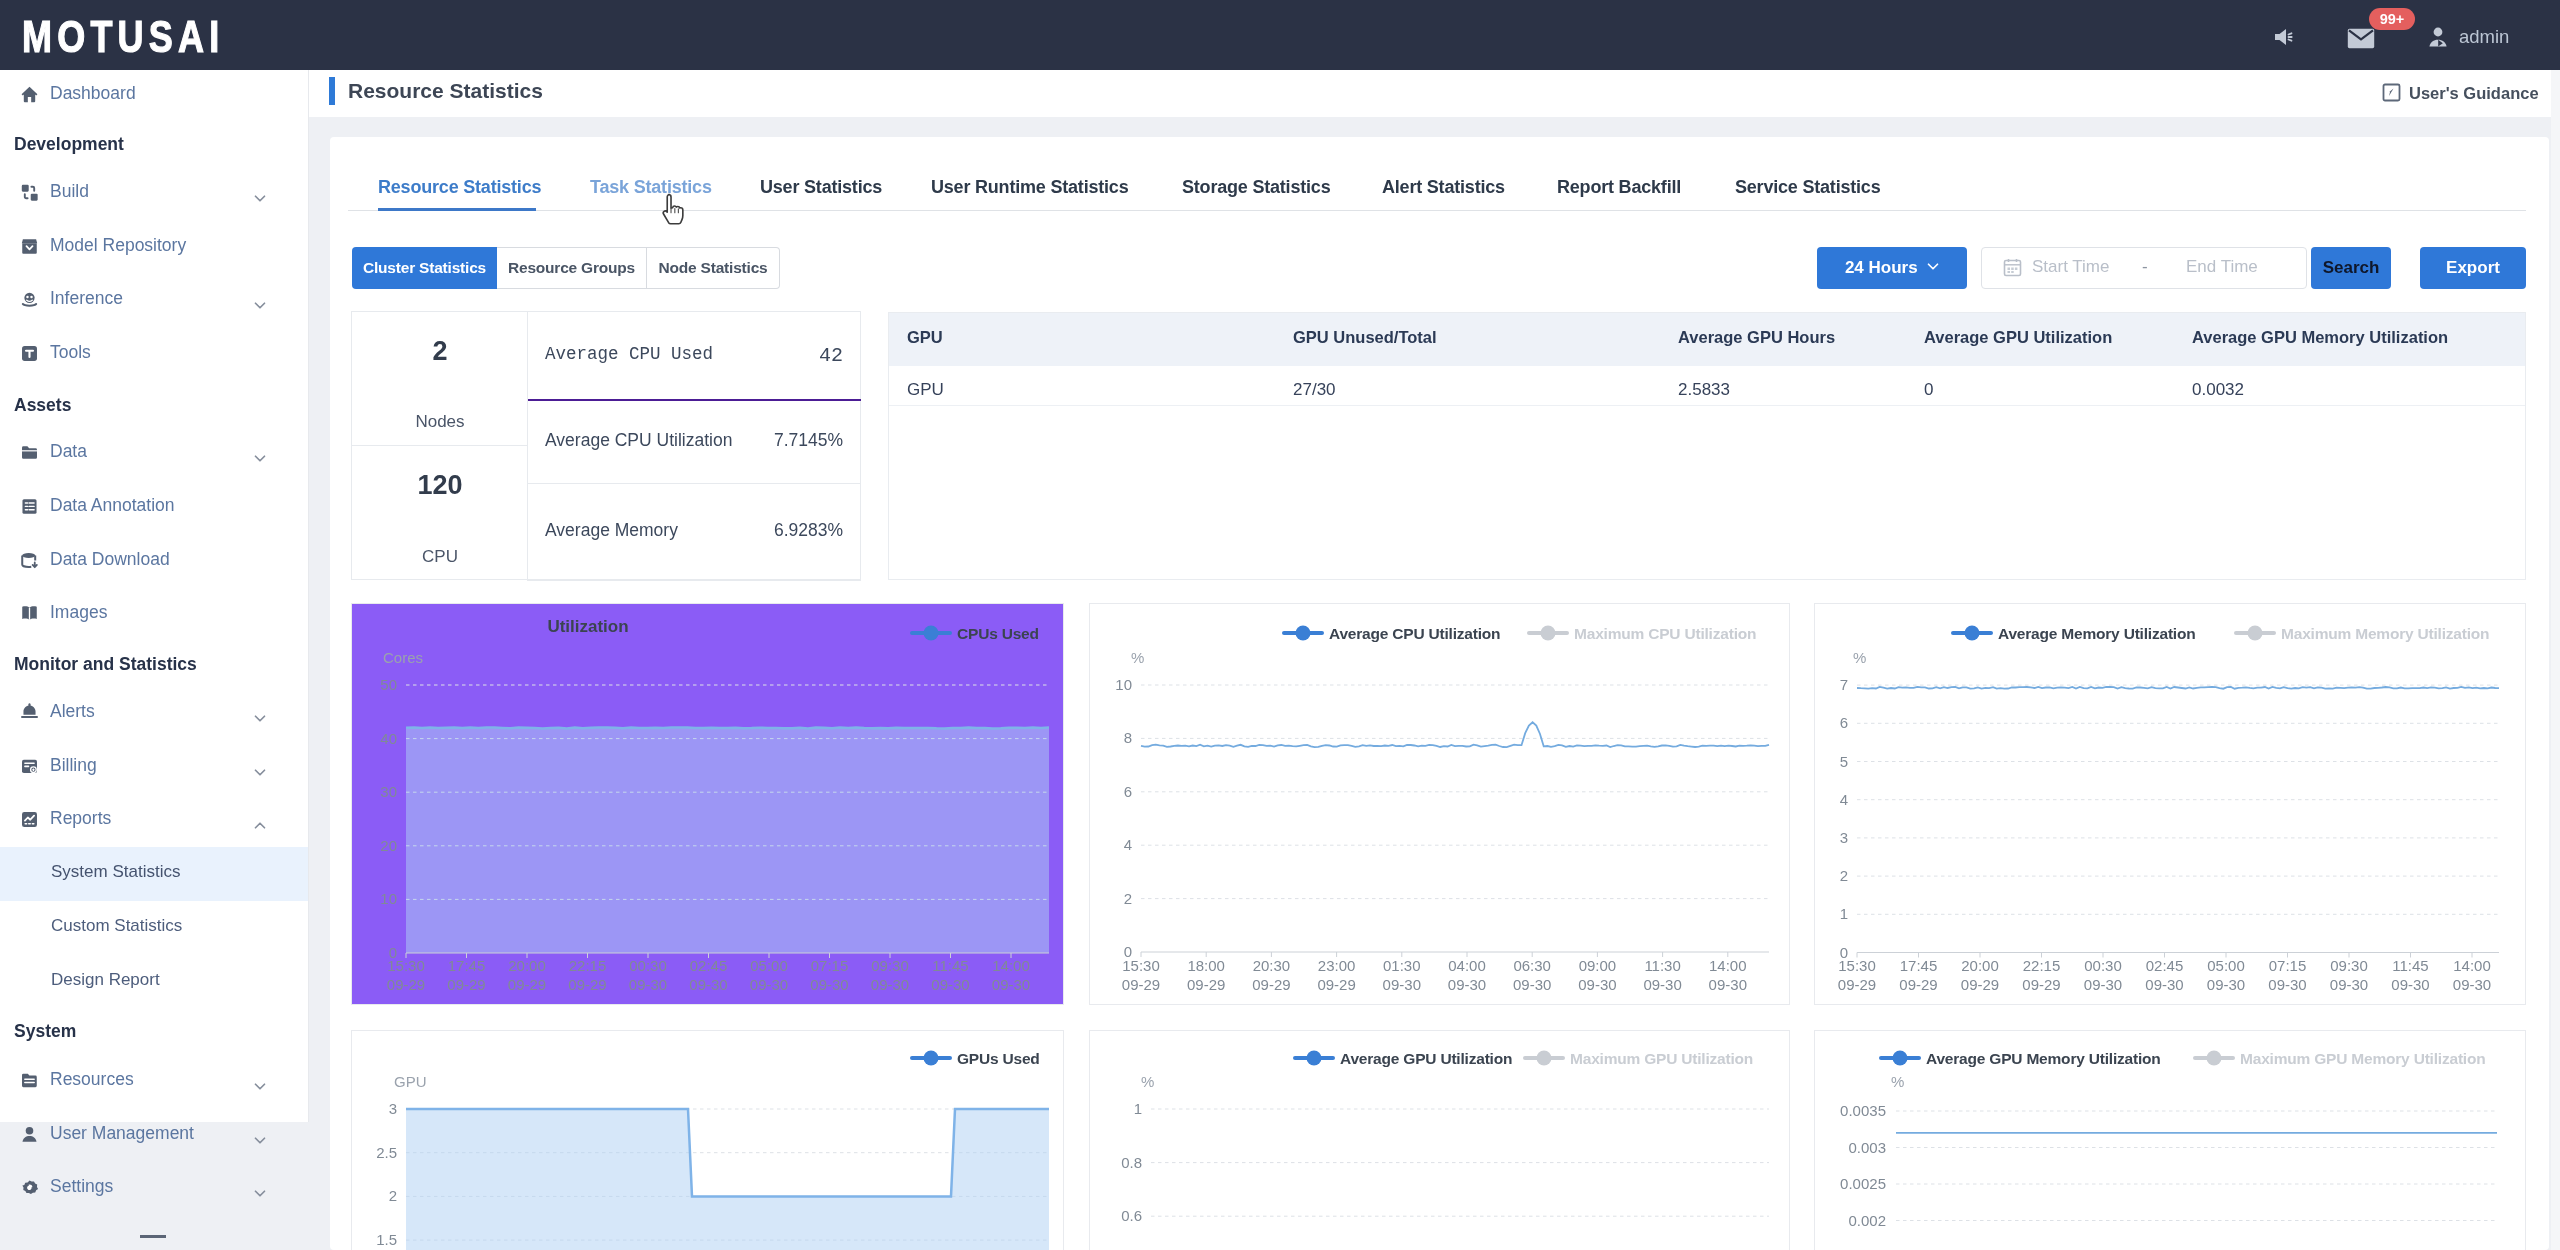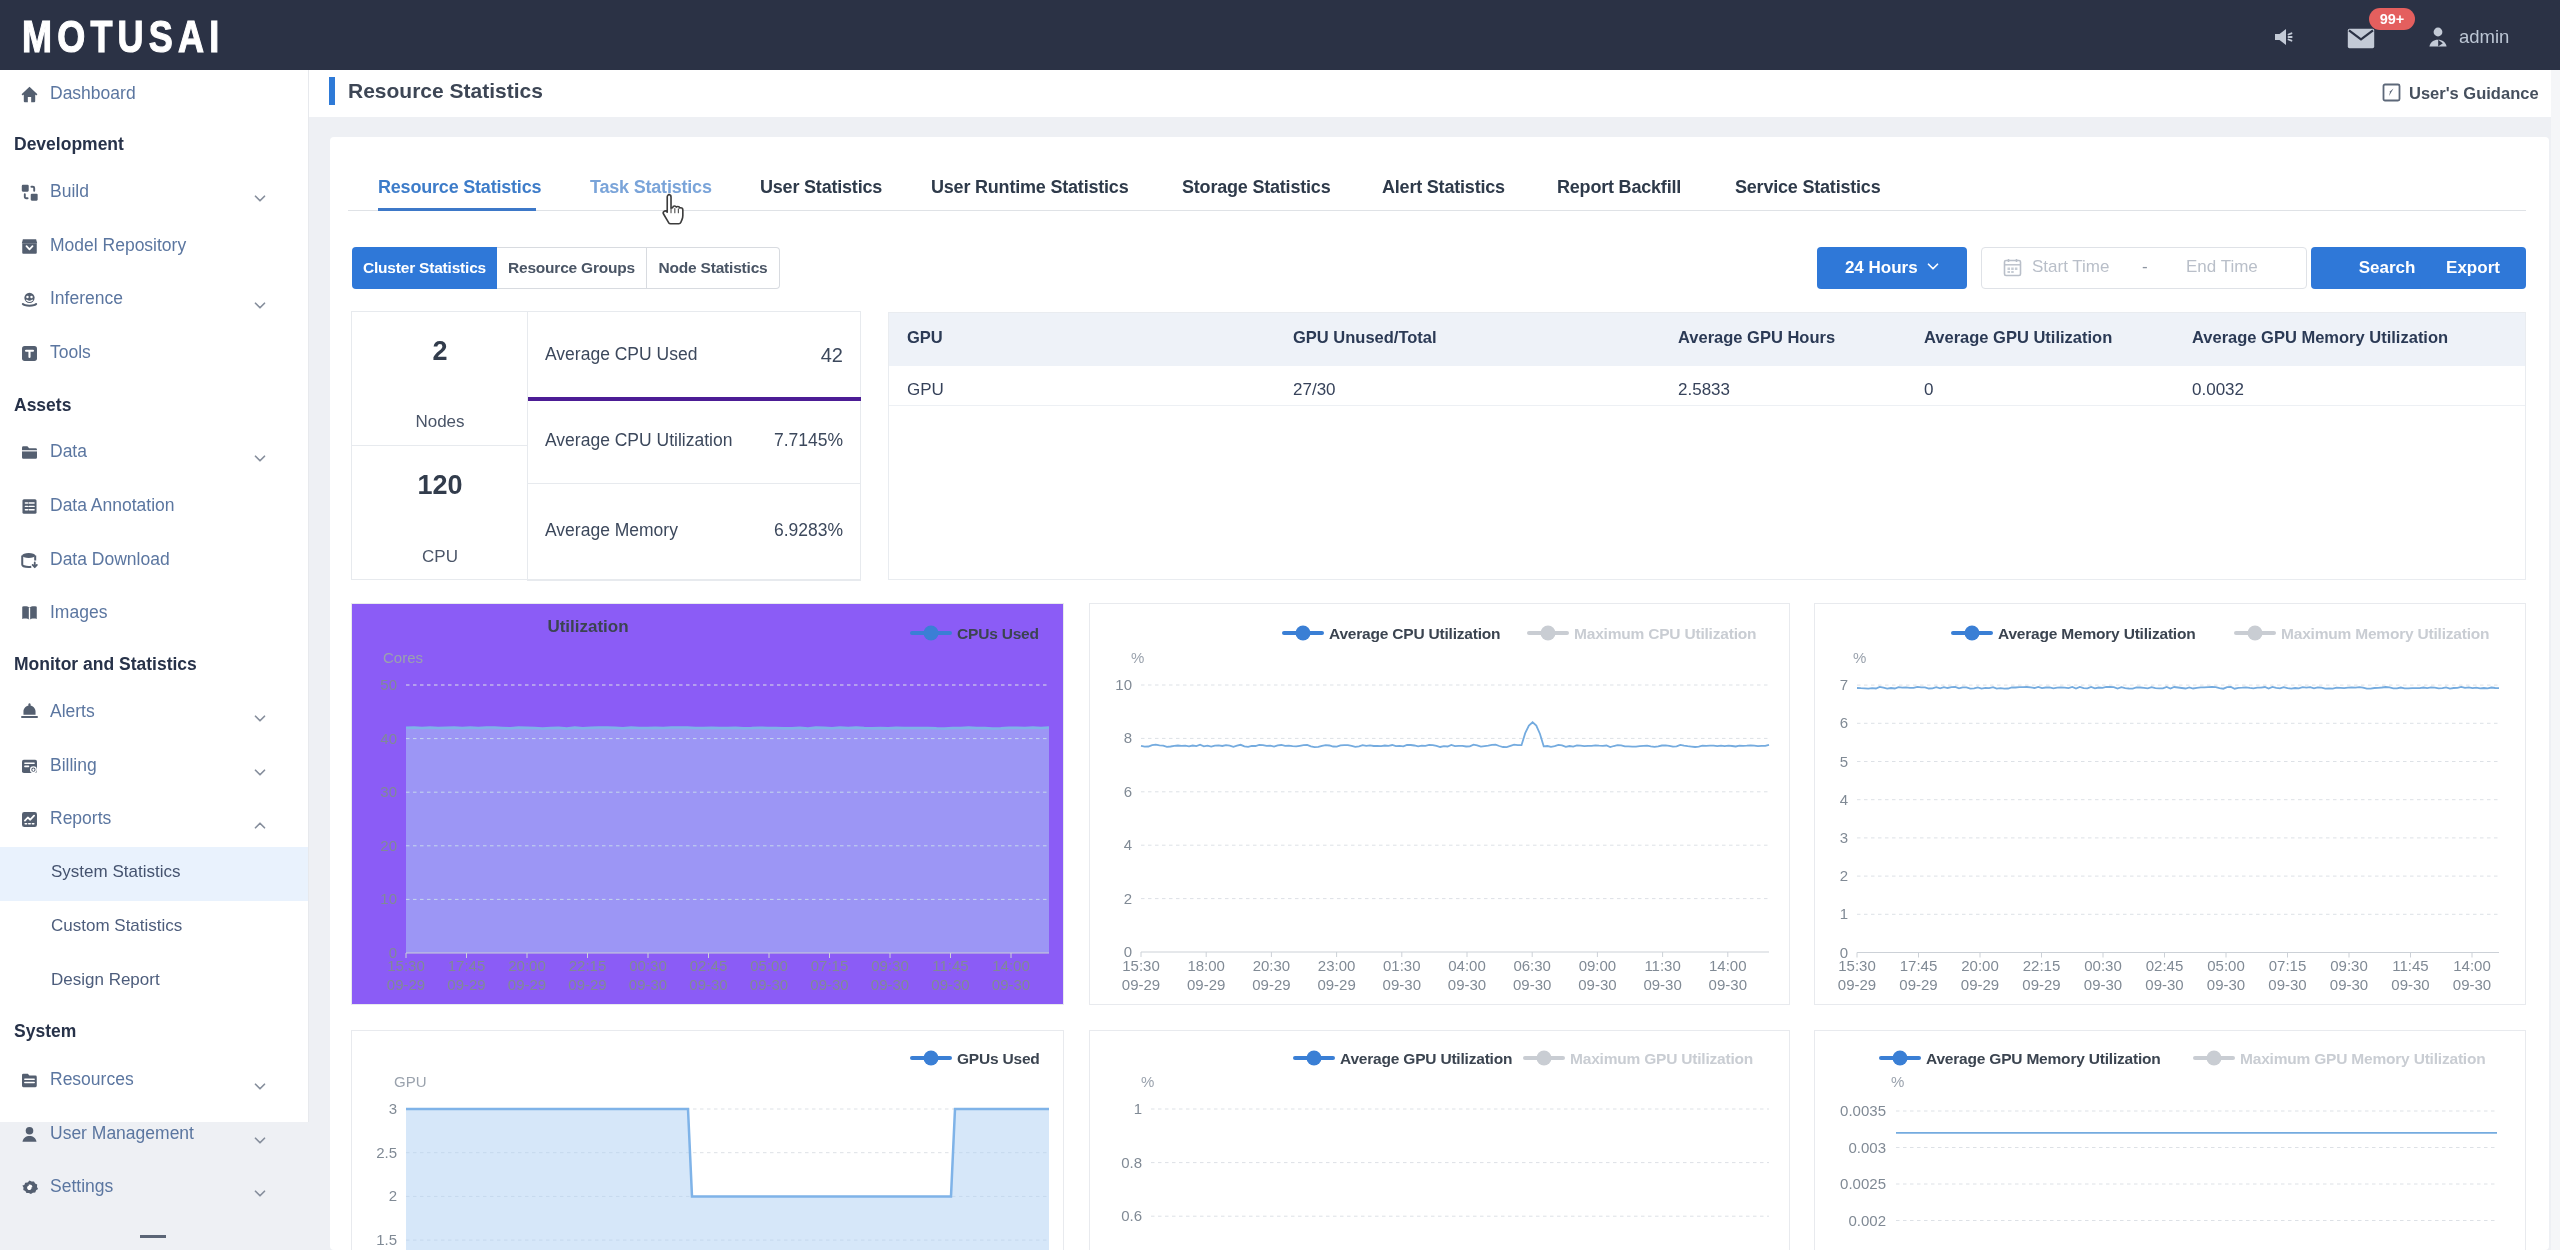--- a/index.html
+++ b/index.html
@@ -240,31 +240,31 @@
         <div style="position:absolute;left:21px;top:10px;"><svg width="19" height="19" viewBox="0 0 19 19">
             <rect x="1.5" y="2.5" width="16" height="15" rx="1.5" fill="none" stroke="#b9bfc9" stroke-width="1.6"></rect>
             <path d="M1.5 6.8h16" stroke="#b9bfc9" stroke-width="1.4"></path>
             <path d="M5.5 1v3M13.5 1v3" stroke="#b9bfc9" stroke-width="1.6"></path>
             <path d="M4.5 9.5h2.5v2.5H4.5zM8.2 9.5h2.5v2.5H8.2zM11.9 9.5h2.5v2.5h-2.5zM4.5 13h2.5v2h-2.5zM8.2 13h2.5v2H8.2z" fill="#c6ccd4"></path>
           </svg></div>
         <div style="position:absolute;left:50px;top:9px;font-size:17px;color:#b9bfc9;">Start Time</div>
         <div style="position:absolute;left:160px;top:9px;font-size:17px;color:#8d95a1;">-</div>
         <div style="position:absolute;left:204px;top:9px;font-size:17px;color:#b9bfc9;">End Time</div>
       </div>
-      <div style="position:absolute;left:1981px;top:110px;width:80px;height:42px;background:#2f78d8;border-radius:4px;color:#ffffff;font-size:17px;font-weight:bold;text-align:center;line-height:42px;padding-left:36px;">Search</div>
+      <div style="position:absolute;left:1981px;top:110px;width:80px;height:42px;background:#2f78d8;border-radius:4px;color:#0f172a;font-size:17px;font-weight:bold;text-align:center;line-height:42px;">Search</div>
       <div style="position:absolute;left:2090px;top:110px;width:106px;height:42px;background:#2f78d8;border-radius:4px;color:#fff;font-size:17px;font-weight:bold;text-align:center;line-height:42px;">Export</div>
       <div style="position:absolute;left:21px;top:174px;width:510px;height:269px;border:1px solid #e7eaee;box-sizing:border-box;">
         <div style="position:absolute;left:0;top:0;width:176px;height:269px;border-right:1px solid #e7eaee;box-sizing:border-box;">
           <div style="position:absolute;left:0;top:133px;width:176px;height:1px;background:#e7eaee;"></div>
           <div style="position:absolute;left:0;top:24px;width:176px;text-align:center;font-size:27px;font-weight:600;color:#323c4c;">2</div>
           <div style="position:absolute;left:0;top:100px;width:176px;text-align:center;font-size:17px;color:#4a5568;">Nodes</div>
           <div style="position:absolute;left:0;top:158px;width:176px;text-align:center;font-size:27px;font-weight:600;color:#323c4c;">120</div>
           <div style="position:absolute;left:0;top:235px;width:176px;text-align:center;font-size:17px;color:#4a5568;">CPU</div>
         </div>
-        <div style="position:absolute;left:176px;top:0px;width:333px;height:89px;border-bottom:4px solid #4c1d95;box-sizing:border-box;">
+        <div style="position:absolute;left:176px;top:0px;width:333px;height:89px;border-bottom:2px solid #4c1d95;box-sizing:border-box;font-family:Liberation Mono, monospace;">
           <div style="position:absolute;left:17px;top:32px;font-size:17.5px;color:#3c485c;">Average CPU Used</div>
           <div style="position:absolute;right:18px;top:32px;font-size:20px;color:#3c485c;">42</div>
         </div>
         <div style="position:absolute;left:176px;top:89px;width:333px;height:83px;border-bottom:1px solid #e7eaee;box-sizing:border-box;">
           <div style="position:absolute;left:17px;top:29px;font-size:17.5px;color:#3c485c;">Average CPU Utilization</div>
           <div style="position:absolute;right:18px;top:29px;font-size:17.5px;color:#3c485c;">7.7145%</div>
         </div>
         <div style="position:absolute;left:176px;top:172px;width:333px;height:97px;border-bottom:1px solid #e7eaee;box-sizing:border-box;">
           <div style="position:absolute;left:17px;top:36px;font-size:17.5px;color:#3c485c;">Average Memory</div>
           <div style="position:absolute;right:18px;top:36px;font-size:17.5px;color:#3c485c;">6.9283%</div>

